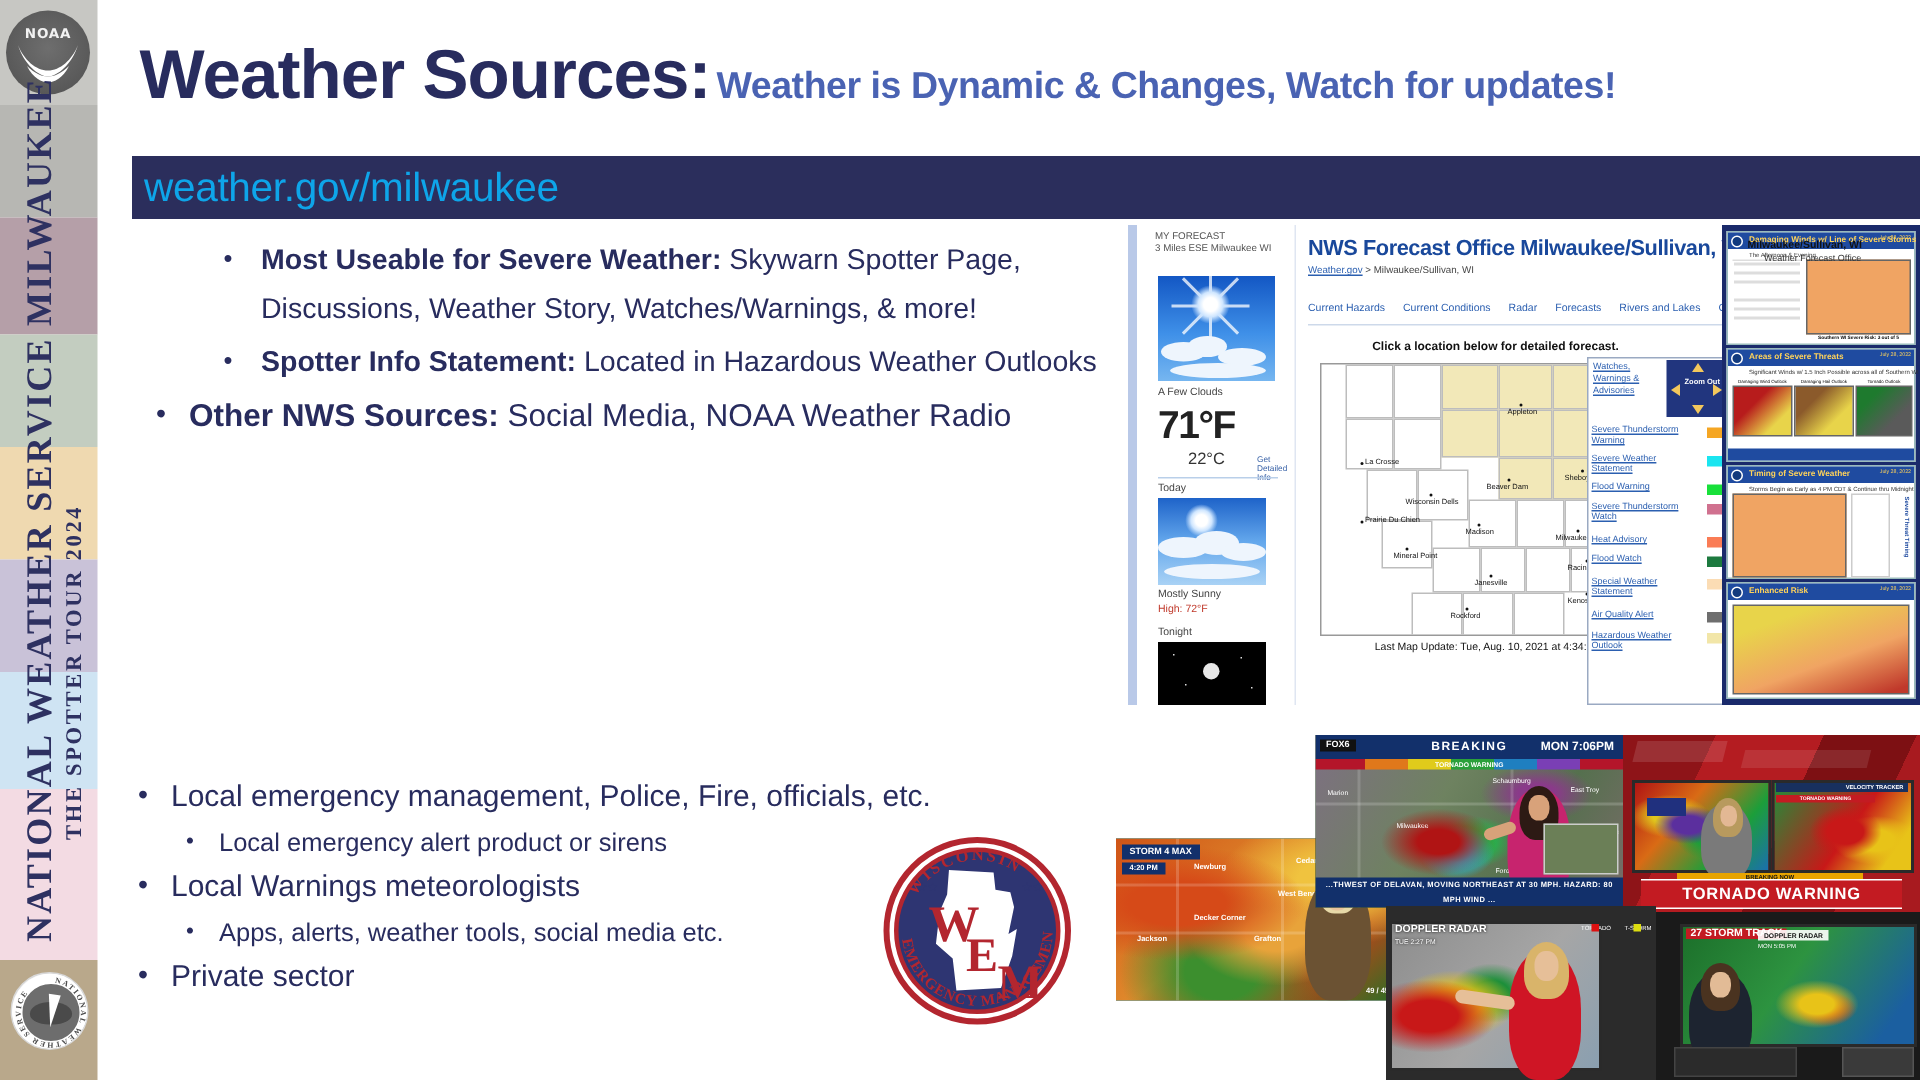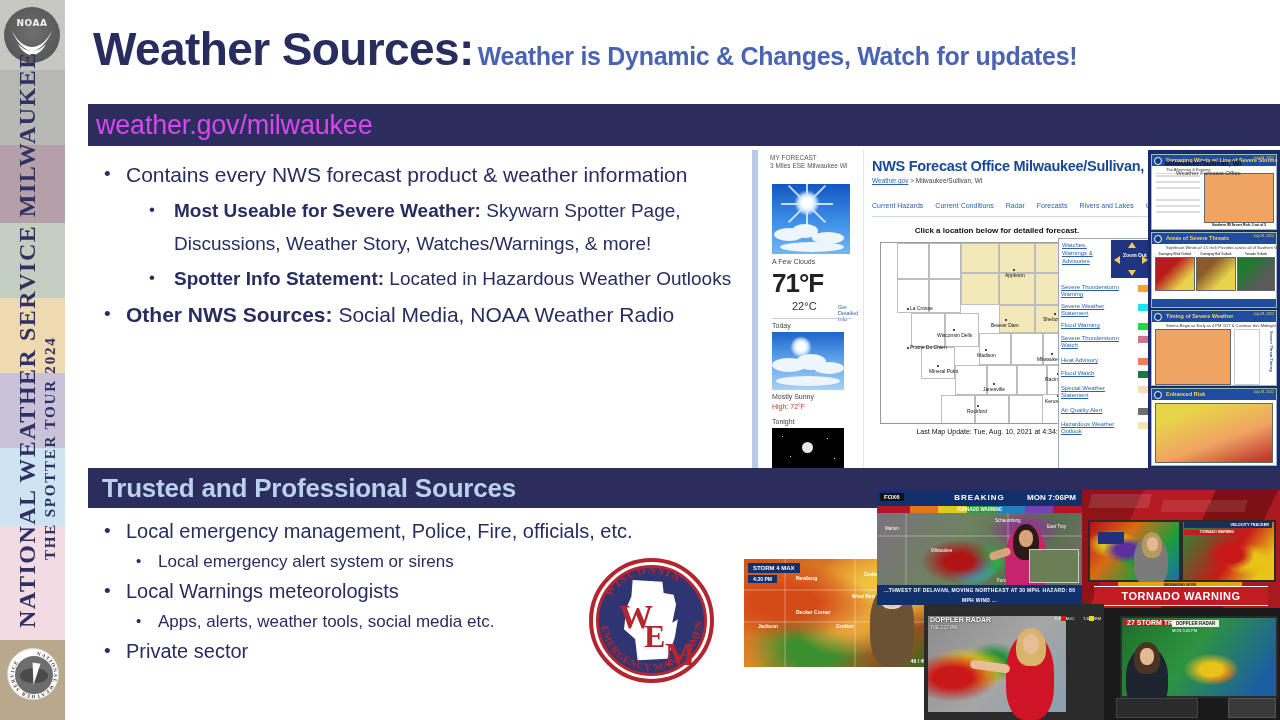--- a/index.html
+++ b/index.html
@@ -99,29 +99,29 @@
     display: flex; align-items: center;
   }
   .bar1 { left: 88px; top: 104px; width: 1192px; height: 42px; }
   .bar2 { left: 88px; top: 468px; width: 1192px; height: 40px; }
   .bar-strong {
     font-weight: bold; font-size: 27px; color: #bcd0ef;
     font-family: "Liberation Sans", sans-serif;
     padding-left: 14px; letter-spacing: -0.2px;
   }
   .bar-light {
-    font-weight: normal; font-size: 27px; color: #d946ef;
+    font-weight: normal; font-size: 27px; color: #0ea5e9;
     font-family: "Liberation Sans", sans-serif;
     padding-left: 8px; letter-spacing: -0.2px;
   }
   .bar2 .bar-strong { font-size: 26px; }
 
   
   .bullets-a { position: absolute; left: 96px; top: 157px; width: 650px; }
-  .bullets-b { position: absolute; left: 96px; top: 516px; width: 560px; }
+  .bullets-b { position: absolute; left: 84px; top: 516px; width: 560px; }
 
   .b1 {
     position: relative; display: block;
     color: #282c5e; font-size: 21px; line-height: 35px;
     padding-left: 30px; margin-bottom: 2px;
     font-family: "Liberation Sans", sans-serif;
   }
   .b1::before {
     content: "\2022"; position: absolute; left: 8px; top: -1px;
     font-size: 19px; color: #282c5e;
@@ -347,21 +347,20 @@
 
   <div class="title-row">
     <span class="title-main">Weather Sources:</span><span class="title-sub">Weather is Dynamic &amp; Changes, Watch for updates!</span>
   </div>
 
   <div class="section-bar bar1">
     <span class="bar-light">weather.gov/milwaukee</span>
   </div>
 
   <div class="bullets-a">
-    <div class="b1"><span>Contains every NWS forecast product &amp; weather information</span></div>
     <div class="b2"><span class="bold">Most Useable for Severe Weather:</span><span> Skywarn Spotter Page, Discussions, Weather Story, Watches/Warnings, &amp; more!</span></div>
     <div class="b2"><span class="bold">Spotter Info Statement:</span><span> Located in Hazardous Weather Outlooks</span></div>
     <div class="b1"><span class="bold">Other NWS Sources:</span><span> Social Media, NOAA Weather Radio</span></div>
   </div>
 
   <div class="web-shot">
 
     <div class="ws-left">
       <div class="ws-label">MY FORECAST</div>
       <div class="ws-label" style="padding-top:0">3 Miles ESE Milwaukee WI</div>
@@ -567,27 +566,24 @@
 
     <div class="gcard" style="top:238px;height:78px;">
       <div class="gbar"></div>
       <div class="gcircle"></div>
       <div class="gtitle">Enhanced Risk</div>
       <div style="position:absolute;right:2px;top:1px;font-size:3.5px;color:#ffd35a;">July 28, 2022</div>
       <div class="gmap" style="left:3px;top:14px;width:118px;height:60px;background:linear-gradient(160deg,#e8d44a 20%,#f0a463 60%,#c0392b 95%);"></div>
     </div>
   </div>
 
-  <div class="section-bar bar2">
-    <span class="bar-strong">Trusted and Professional Sources</span>
-  </div>
 
   <div class="bullets-b">
     <div class="b1"><span>Local emergency  management,  Police,  Fire,  officials, etc.</span></div>
-    <div class="b2"><span>Local emergency alert system or sirens</span></div>
+    <div class="b2"><span>Local emergency alert product or sirens</span></div>
     <div class="b1"><span>Local Warnings meteorologists</span></div>
     <div class="b2"><span>Apps, alerts, weather tools, social media etc.</span></div>
     <div class="b1"><span>Private sector</span></div>
   </div>
 
   <div class="wem">
     <div class="wem-ring-outer"></div>
     <div class="wem-ring-inner"></div>
     <div class="wem-wi"></div>
     <svg class="wem-arc" viewBox="0 0 125 125">

